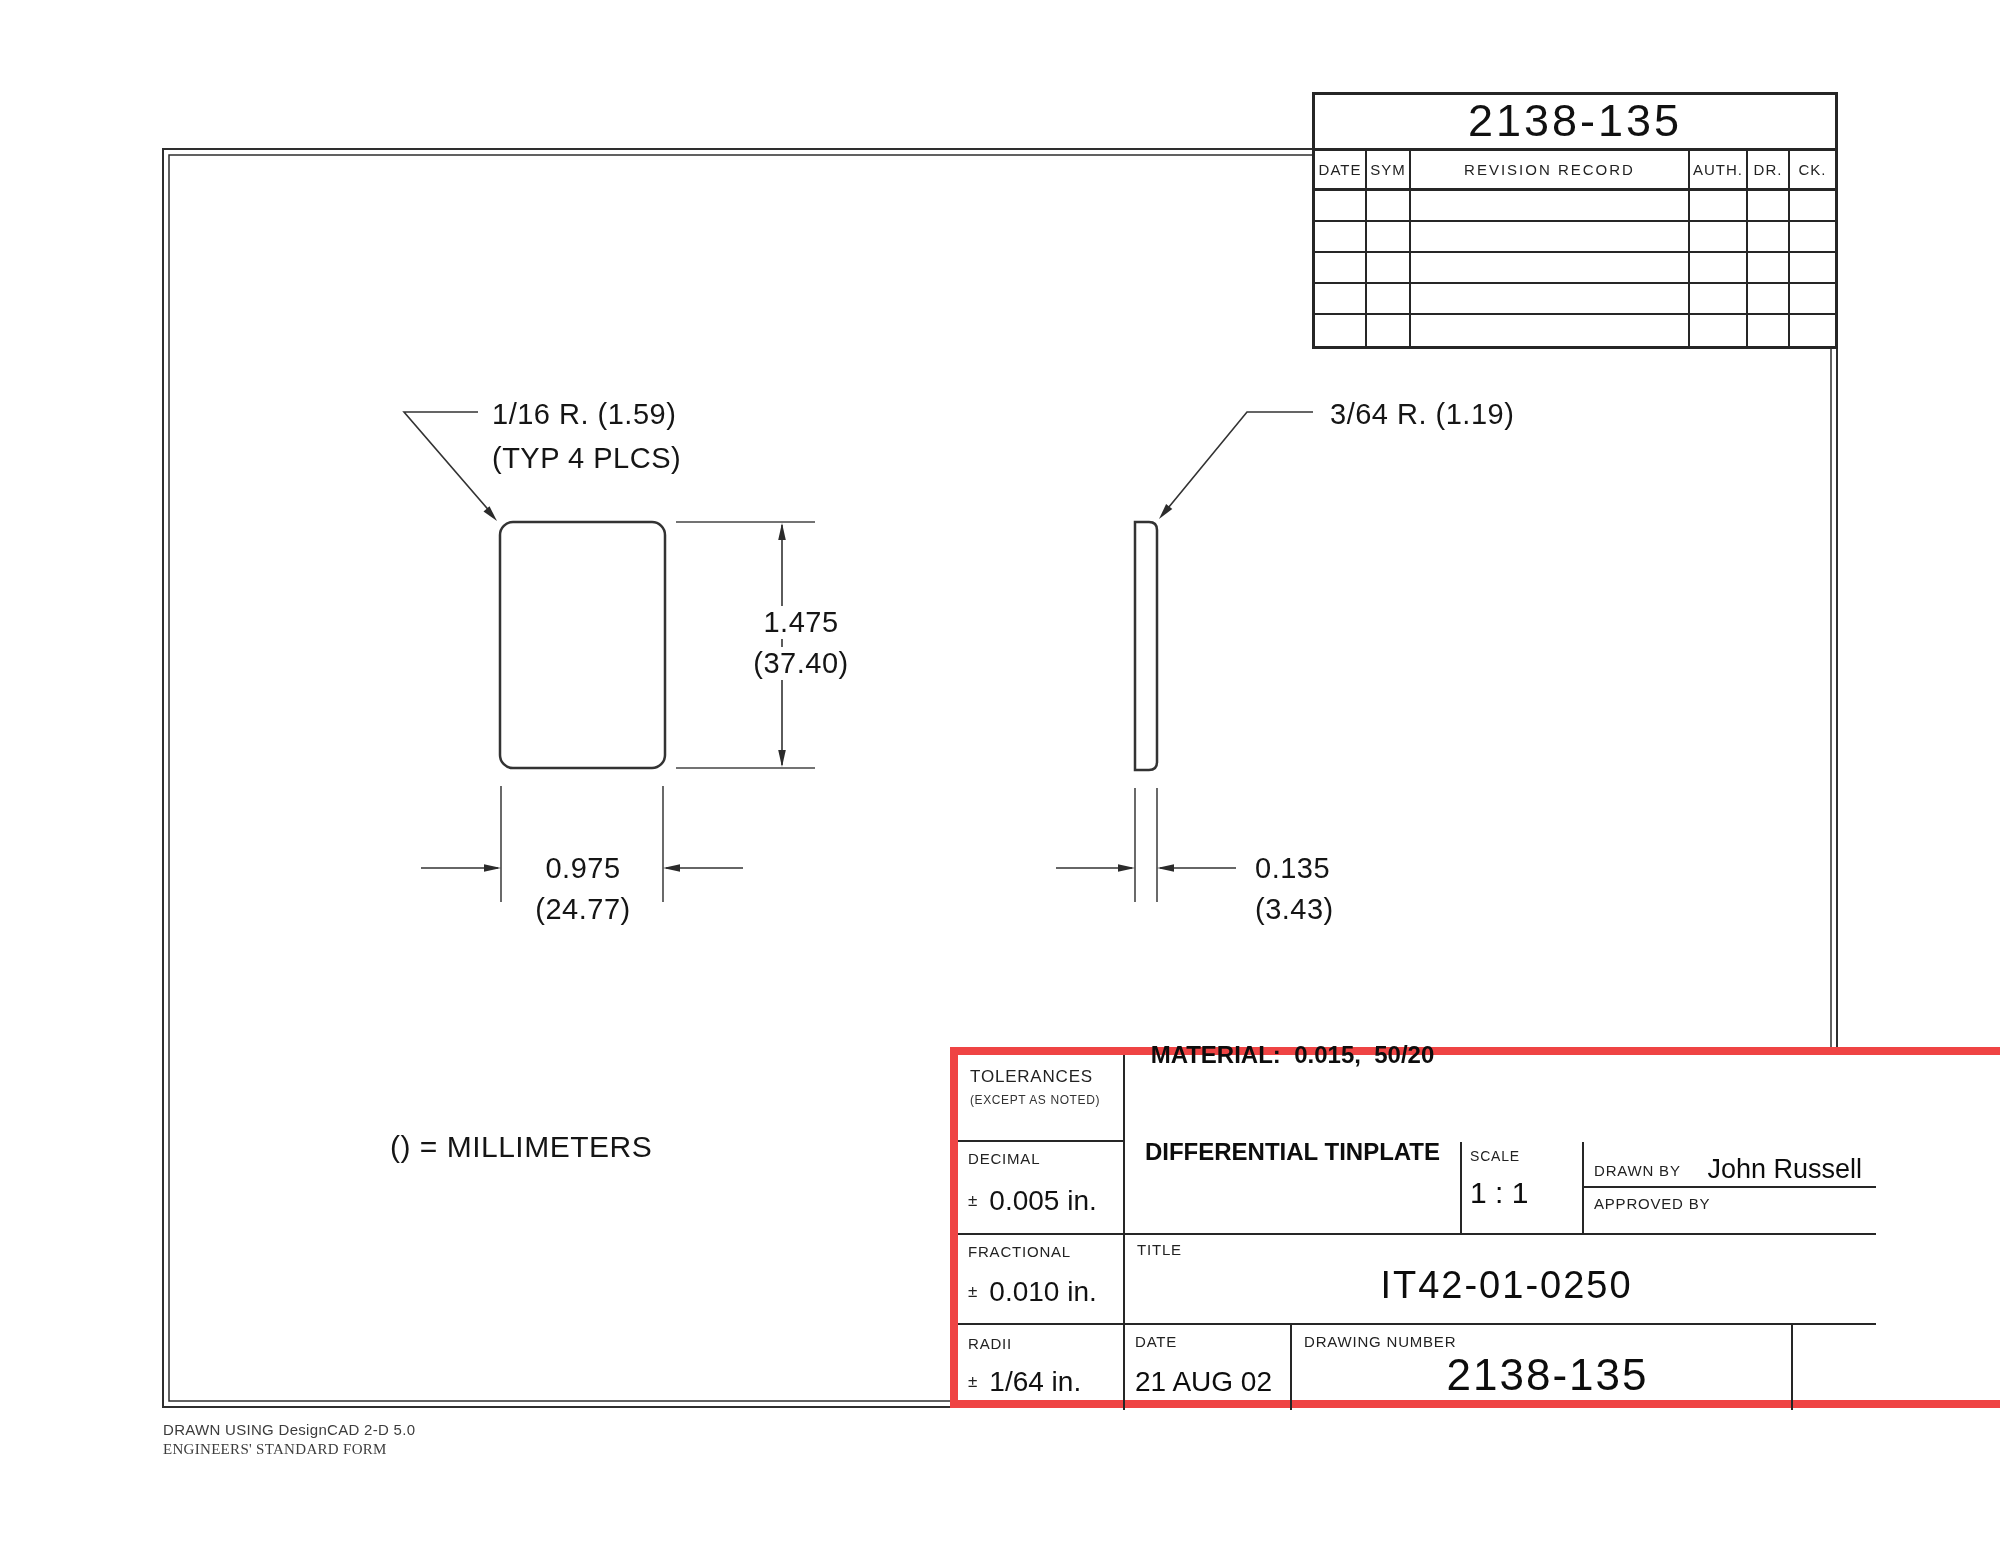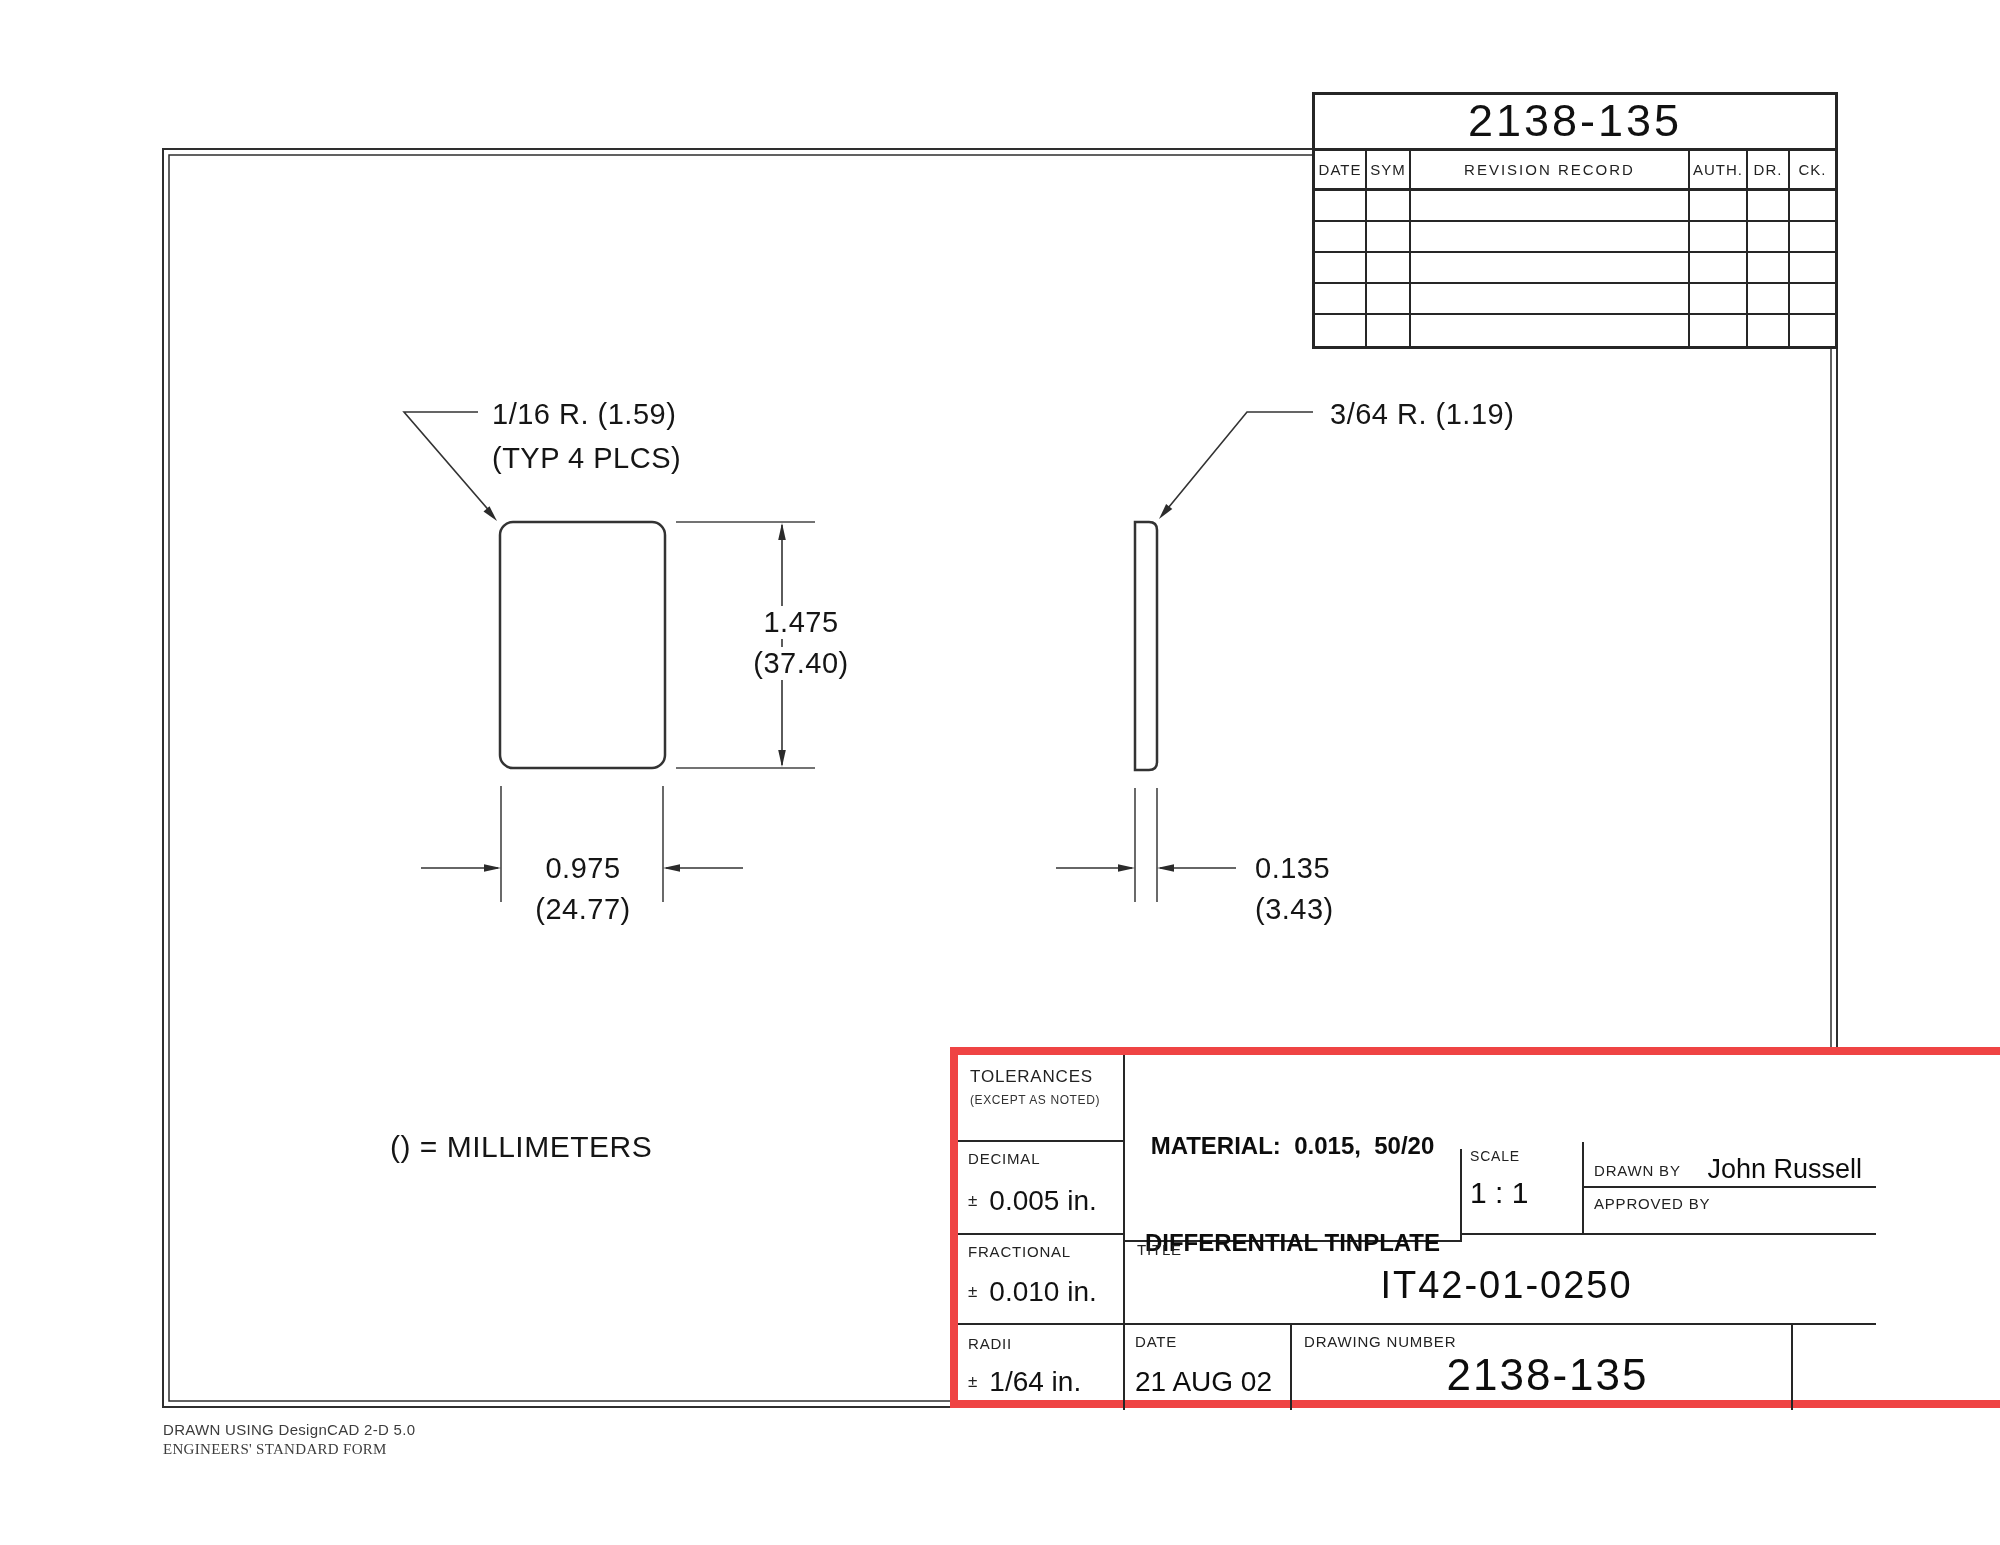--- a/index.html
+++ b/index.html
@@ -150,21 +150,21 @@
       <div class="tb-label" style="font-size:17px;">TOLERANCES</div>
       <div class="tb-sub" style="margin-top:6px;">(EXCEPT AS NOTED)</div>
     </div>
 
 
     <div class="tb-cell bR bB" style="left:0;top:87px;width:167px;height:93px;padding:8px 0 0 10px;">
       <div class="tb-label">DECIMAL</div>
       <div class="tb-val" style="margin-top:18px;"><span class="pm">±</span><span>0.005 in.</span></div>
     </div>
 
-    <div class="tb-cell bR bB" style="left:167px;top:94px;width:337px;height:93px;display:flex;align-items:center;justify-content:center;">
+    <div class="tb-cell bR bB" style="left:167px;top:87px;width:337px;height:93px;display:flex;align-items:flex-end;justify-content:center;">
       <div class="material">
         <div>MATERIAL:  0.015,  50/20</div>
         <div>DIFFERENTIAL TINPLATE</div>
       </div>
     </div>
 
     <div class="tb-cell bR bB" style="left:504px;top:87px;width:122px;height:93px;padding:6px 0 0 8px;">
       <div class="tb-label" style="font-size:14px;">SCALE</div>
       <div style="font-size:30px;text-align:left;margin-top:12px;color:#0d0d0d;">1 : 1</div>
     </div>

